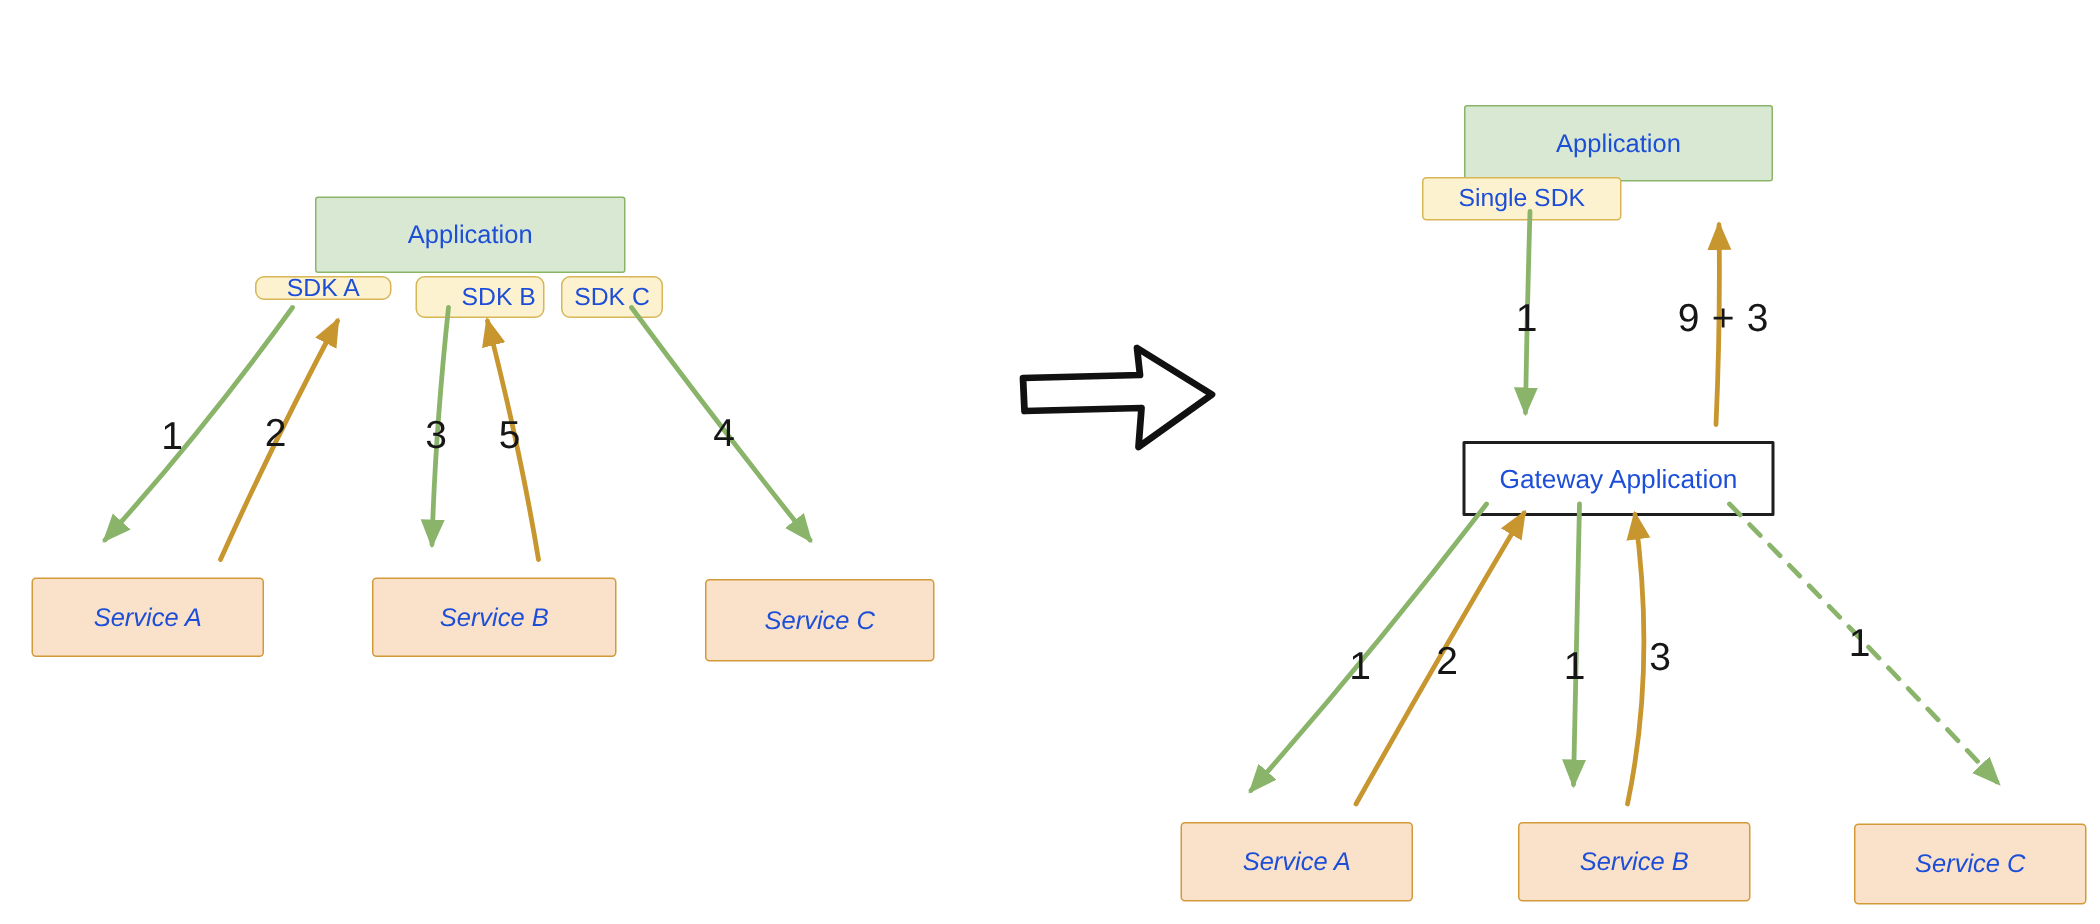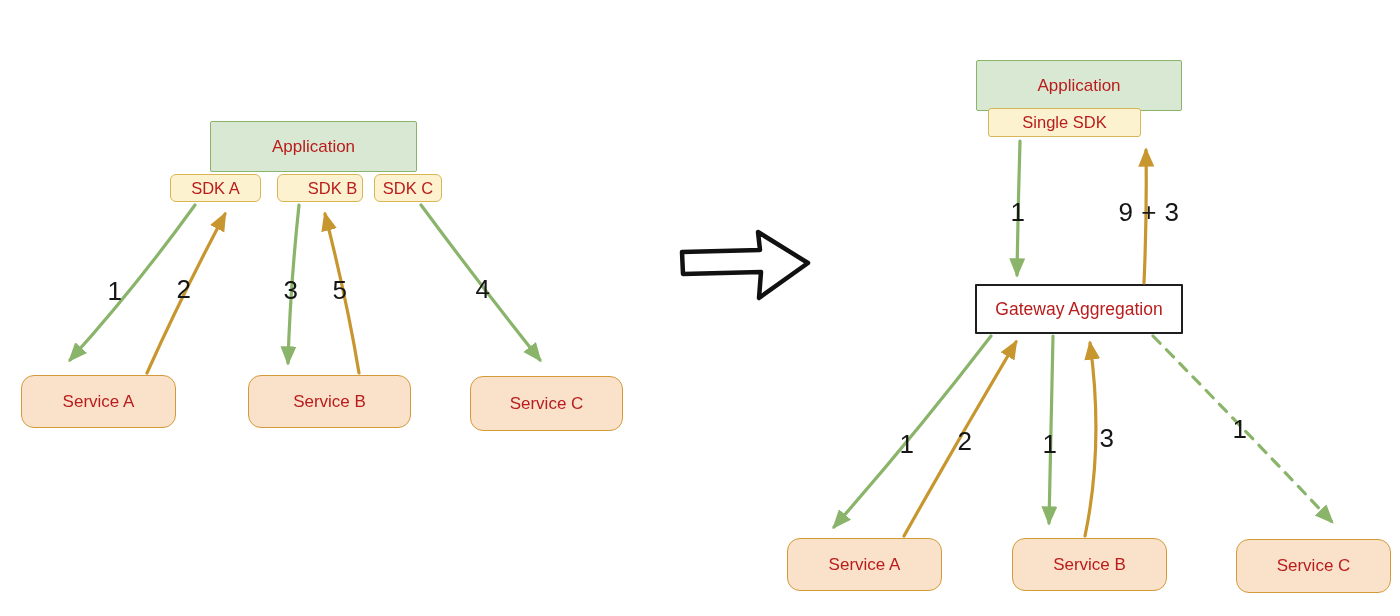--- a/index.html
+++ b/index.html
@@ -7,40 +7,42 @@
     position:relative;
     width:1400px;height:616px;
     background:#ffffff;
     font-family:"Liberation Sans", sans-serif;
     overflow:hidden;
   }
   .box{
     position:absolute;
     display:flex;align-items:center;justify-content:center;
     text-align:center;
-    color:#b91c1c;
+    color:#1d4ed8;
     font-size:17px;
     box-sizing:border-box;
     z-index:1;
+    margin-top:10px;
   }
   .green-box{
     background:#d9e8d2;
     border:1.7px solid #8ab46a;
     border-radius:2px;
   }
   .yellow-box{
     background:#fdf2cf;
     border:1.6px solid #d6b656;
     border-radius:6px;
     font-size:16.5px;
   }
   .peach-box{
     background:#fae2ca;
     border:1.7px solid #d49a3a;
-    border-radius:13px;
+    border-radius:3px;
+    font-style:italic;
   }
   .gateway-box{
     background:#ffffff;
     border:2px solid #1e1e1e;
     border-radius:1px;
     font-size:17.5px;
   }
   .edge-label{
     position:absolute;
     transform:translate(-50%,-50%);
@@ -57,21 +59,21 @@
 </style>
 </head>
 <body>
 
 <div id="canvas">
 
   <div class="box green-box" style="left:210px;top:121px;width:207px;height:51px;">
     <span>Application</span>
   </div>
 
-  <div class="box yellow-box" style="left:170px;top:174px;width:91px;height:28px;">
+  <div class="box yellow-box" style="left:170px;top:174px;width:91px;height:16px;">
     <span>SDK A</span>
   </div>
   <div class="box yellow-box" style="left:277px;top:174px;width:86px;height:28px;padding-left:25px;">
     <span>SDK B</span>
   </div>
   <div class="box yellow-box" style="left:374px;top:174px;width:68px;height:28px;">
     <span>SDK C</span>
   </div>
 
   <div class="box peach-box" style="left:21px;top:375px;width:155px;height:53px;">
@@ -80,25 +82,25 @@
   <div class="box peach-box" style="left:248px;top:375px;width:163px;height:53px;">
     <span>Service B</span>
   </div>
   <div class="box peach-box" style="left:470px;top:376px;width:153px;height:55px;">
     <span>Service C</span>
   </div>
 
   <div class="box green-box" style="left:976px;top:60px;width:206px;height:51px;">
     <span>Application</span>
   </div>
-  <div class="box yellow-box" style="left:988px;top:108px;width:153px;height:29px;border-radius:3px;">
+  <div class="box yellow-box" style="left:948px;top:108px;width:133px;height:29px;border-radius:3px;">
     <span>Single SDK</span>
   </div>
   <div class="box gateway-box" style="left:975px;top:284px;width:208px;height:50px;">
-    <span>Gateway Aggregation</span>
+    <span>Gateway Application</span>
   </div>
 
   <div class="box peach-box" style="left:787px;top:538px;width:155px;height:53px;">
     <span>Service A</span>
   </div>
   <div class="box peach-box" style="left:1012px;top:538px;width:155px;height:53px;">
     <span>Service B</span>
   </div>
   <div class="box peach-box" style="left:1236px;top:539px;width:155px;height:54px;">
     <span>Service C</span>

